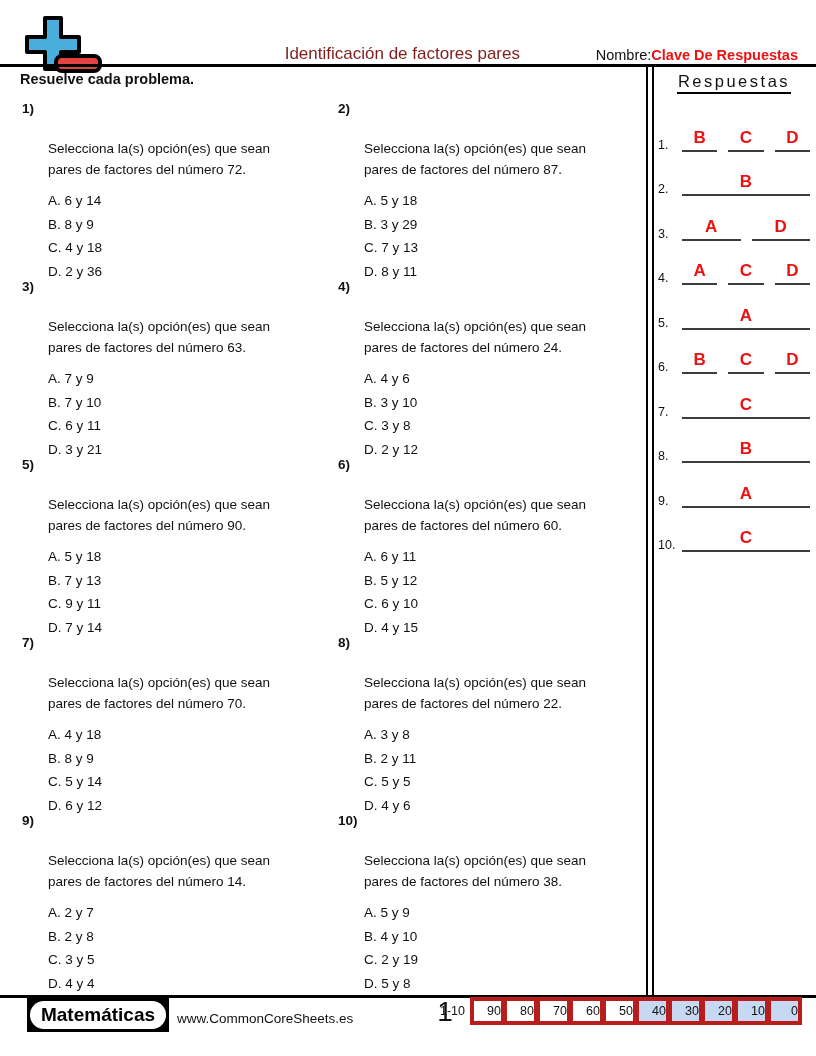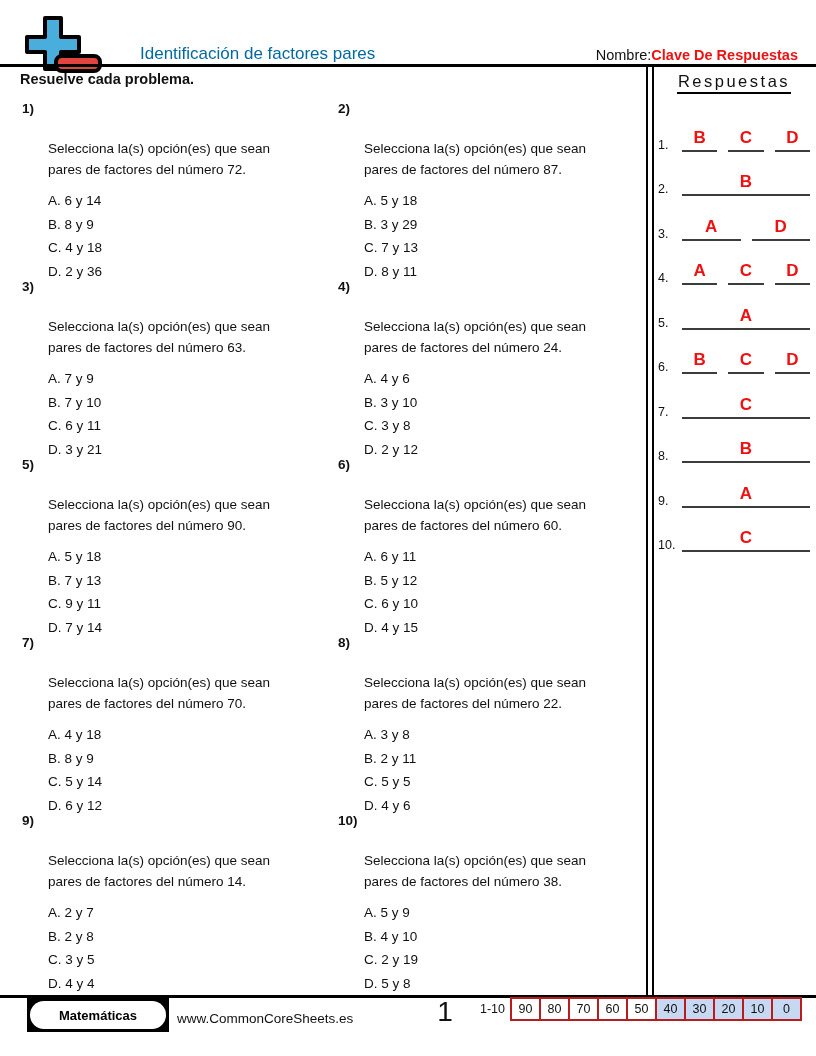--- a/index.html
+++ b/index.html
@@ -3,22 +3,22 @@
 <meta charset="utf-8">
 <style>
   html,body { margin:0; padding:0; background:#fff; }
   .page {
     position:relative; width:816px; height:1056px; background:#fff;
     font-family:"Liberation Sans", sans-serif; color:#111; overflow:hidden;
   }
 
   
   .logo-svg { position:absolute; left:18px; top:12px; }
-  .ws-title { position:absolute; left:140px; top:44px; width:380px; text-align:left;
-              font-size:17px; color:#0369a1; }
+  .ws-title { position:absolute; left:140px; top:44px; width:380px; text-align:right;
+              font-size:17px; color:#7f1d1d; }
   .name-block { position:absolute; right:18px; top:47px; font-size:14.5px; white-space:nowrap; }
   .name-value { font-weight:bold; }
   .header-rule { position:absolute; left:0; right:0; top:64px; height:3px; background:#000; }
   .instruction { position:absolute; left:20px; top:71px; font-size:14.5px; font-weight:bold; }
 
   
   .vline { position:absolute; top:66px; width:2px; height:930px; background:#000; }
   .vline.v1 { left:646px; } .vline.v2 { left:652px; }
 
   
@@ -41,27 +41,27 @@
   .ans-blanks { flex:1; display:flex; gap:11px; }
   .blank { flex:1; border-bottom:2px solid #3c3c3c; text-align:center; }
   .ans-letter { color:var(--red); font-weight:bold; font-size:17px; font-style:normal;
                 display:inline-block; line-height:19px; margin-bottom:3px; }
 
   
   .footer-rule { position:absolute; left:0; right:0; top:995px; height:3px; background:#000; }
   .logo-badge { position:absolute; left:27px; top:998px; width:142px; height:34px; background:#000; }
   .logo-pill  { position:absolute; left:3px; top:3px; right:3px; bottom:3px; background:#fff;
                 border-radius:16px; display:flex; align-items:center; justify-content:center;
-                font-weight:bold; font-size:13px; color:#000; }
+                font-weight:bold; font-size:19px; color:#000; }
   .website { position:absolute; left:177px; top:1011px; font-size:13.5px; }
   .page-num { position:absolute; left:400px; top:996px; width:90px; text-align:center; font-size:28px; }
   .score { position:absolute; right:14px; top:997px; display:flex; align-items:center; font-size:12.5px; }
   .score-label { margin-right:7px; }
-  .score-cell { width:27px; height:20px; line-height:20px; text-align:center;
-                border:2px solid #b91c1c; margin-left:-2px; background:#fff; }
+  .score-cell { width:27px; height:20px; line-height:20px; text-align:right;
+                border:4px solid #b91c1c; margin-left:-2px; background:#fff; }
   .score-cell.hl { background:var(--hl-blue); }
 </style>
 </head>
 <body>
 
 <div class="page">
 
   <svg class="logo-svg" width="84" height="62" viewBox="0 0 84 62">
     <path d="M27 6 h16 v19 h18 v15 h-18 v17 h-16 v-17 H9 V25 h18 z" fill="#4aaedd" stroke="#000" stroke-width="4" stroke-linejoin="round"></path>
     <rect x="38" y="44" width="44" height="15" rx="6" fill="#e2453f" stroke="#000" stroke-width="4"></rect>

